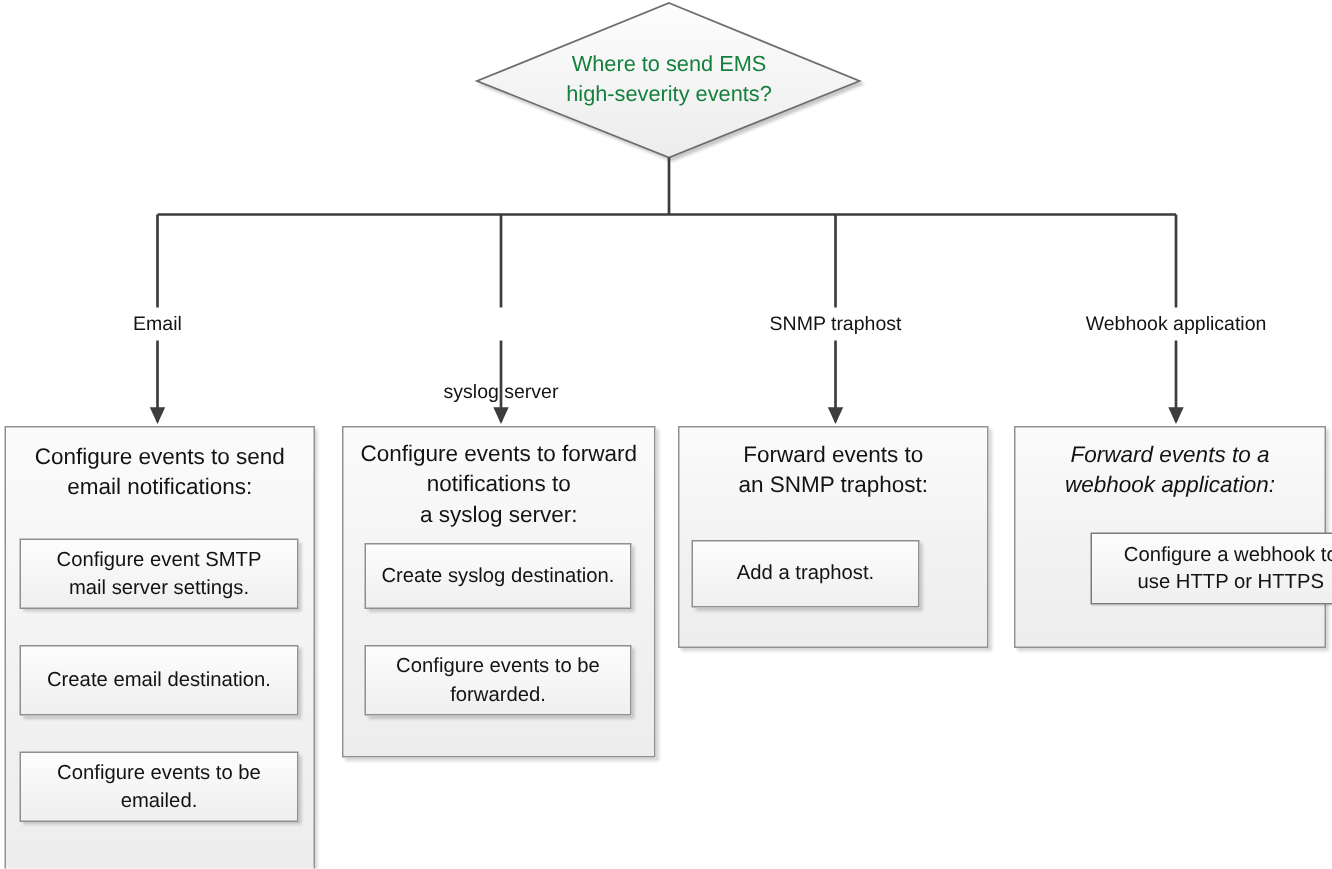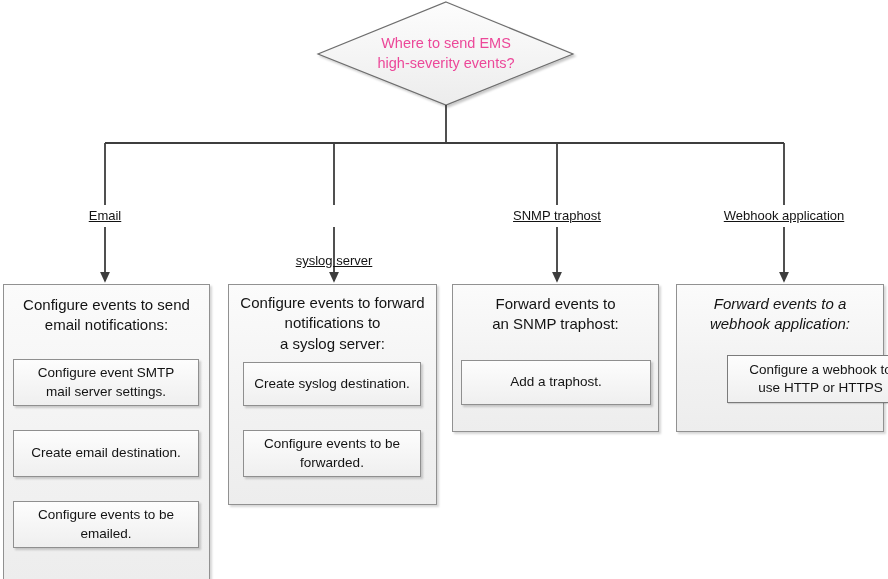--- a/index.html
+++ b/index.html
@@ -23,32 +23,31 @@
   }
   .diamond-label {
     position: absolute;
     left: 318px;
     top: 33px;
     width: 256px;
     font-size: 14.5px;
     text-align: center;
     line-height: 1.38;
     white-space: pre-line;
-    color: #ec4899;
+    color: #15803d;
   }
 
   
   .branch-label {
     position: absolute;
     font-size: 13px;
     color: #131313;
     text-align: center;
     white-space: nowrap;
     transform: translateX(-50%);
-    text-decoration: underline;
   }
 
   
   .group {
     position: absolute;
     box-sizing: border-box;
     border: 1px solid #919191;
     background: linear-gradient(to bottom, #fbfbfb 0%, #f2f2f2 55%, #ededed 100%);
     box-shadow: 2px 2px 2px rgba(0,0,0,0.16);
   }
@@ -163,21 +162,21 @@
 </div>
 <div class="step" style="left:243px; top:430px; width:178px; height:47px;">
   <div class="step-label">Configure events to be
 forwarded.</div>
 </div>
 
 <div class="group" style="left:452px; top:284px; width:207px; height:148px;">
   <div class="group-title" style="top:9px;">Forward events  to
 an SNMP traphost:</div>
 </div>
-<div class="step" style="left:461px; top:360px; width:190px; height:45px;">
+<div class="step" style="left:461px; top:360px; width:152px; height:45px;">
   <div class="step-label">Add a traphost.</div>
 </div>
 
 <div class="group" style="left:676px; top:284px; width:208px; height:148px;">
   <div class="group-title" style="top:9px;font-style:italic;">Forward events to a
 webhook application:</div>
 </div>
 <div class="step thin" style="left:686px; top:355px; width:187px; height:48px;margin-left:41px;">
   <div class="step-label">Configure a webhook to
 use HTTP or HTTPS</div>

